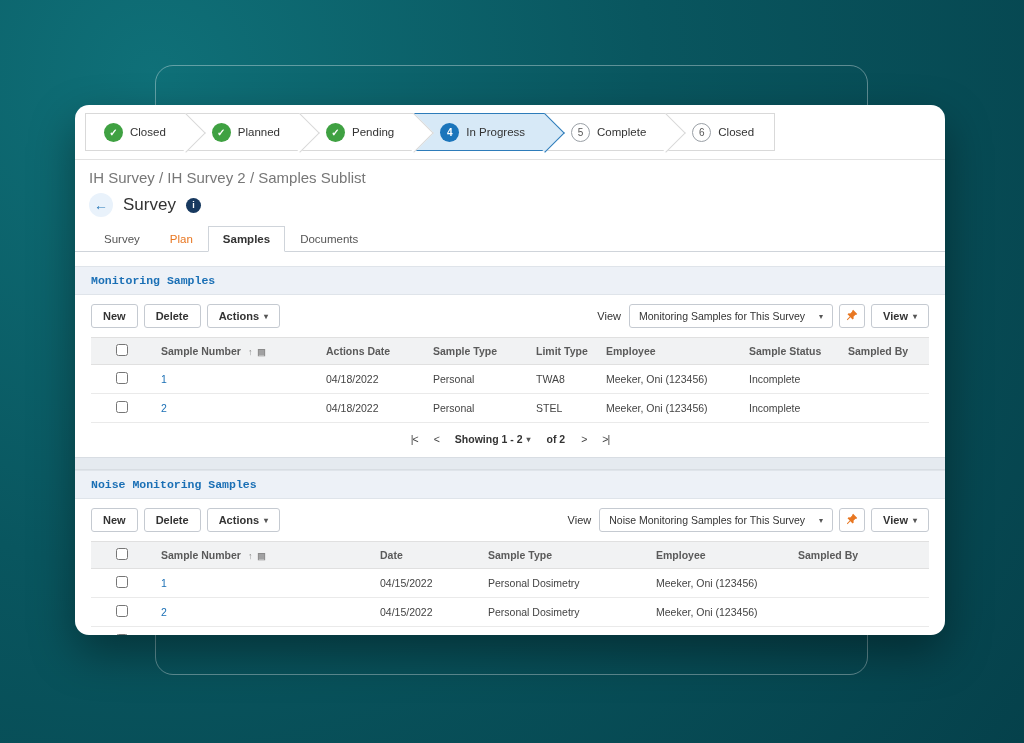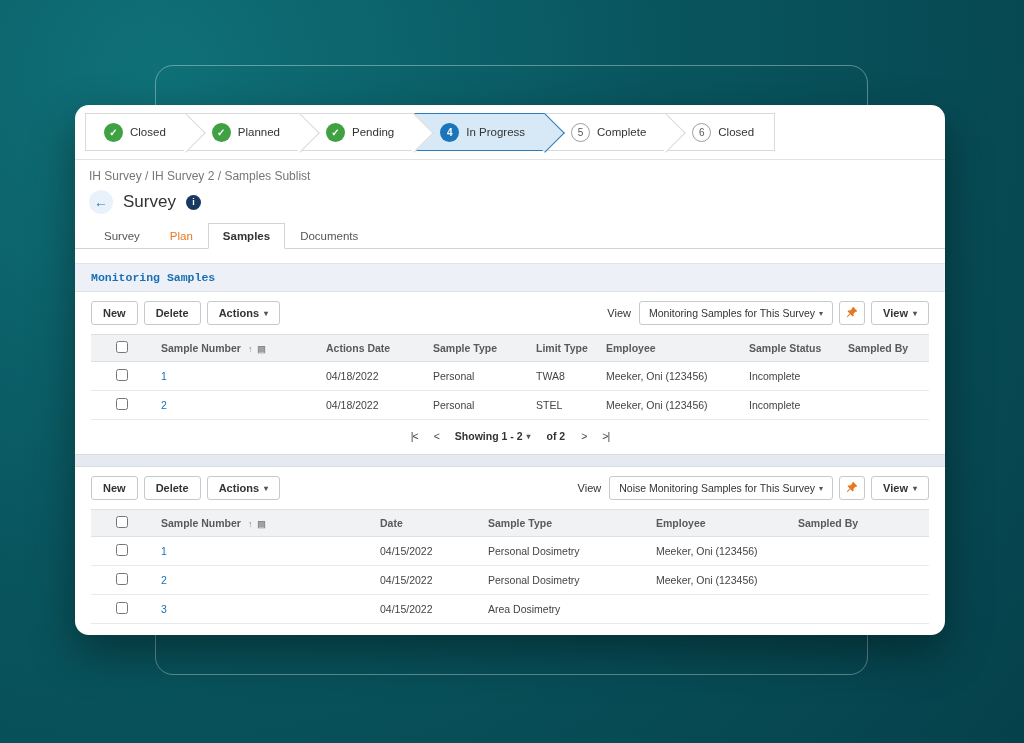--- a/index.html
+++ b/index.html
@@ -41,21 +41,21 @@
   .step.active::after { background:#d7e9f7; border-color:#2d7cba; }
   .stc {
     width:19px; height:19px; border-radius:50%; flex:0 0 auto;
     display:flex; align-items:center; justify-content:center; font-size:10px;
   }
   .stc.done-ic { background:#3fa142; color:#fff; font-weight:bold; }
   .stc.num-active { background:#1b75bb; color:#fff; font-weight:bold; }
   .stc.num-todo { background:#fff; border:1px solid #9aa0a6; color:#555; }
 
   
-  .breadcrumb { padding:9px 14px 2px; font-size:12px; color:#777; }
+  .breadcrumb { padding:9px 14px 2px; font-size:15px; color:#777; }
   .title-row { display:flex; align-items:center; gap:10px; padding:5px 14px 9px; }
   .back-btn {
     width:24px; height:24px; border-radius:50%; background:#e9f2fb; border:none;
     color:#2a79b8; font-size:14px; line-height:22px; cursor:pointer;
     display:flex; align-items:center; justify-content:center;
   }
   .page-title { font-size:17px; color:#333; font-weight:500; }
   .info-icon {
     width:15px; height:15px; border-radius:50%; background:#17395f; color:#fff;
     font-size:9px; font-weight:bold; display:flex; align-items:center; justify-content:center;
@@ -85,21 +85,21 @@
     background:#fff; border:1px solid #c5cad1; border-radius:3px;
     padding:5px 11px; font-size:11px; color:#333; cursor:pointer;
     font-family:"Liberation Sans", sans-serif; display:inline-flex; align-items:center; gap:5px;font-weight:bold;
   }
   .caret { font-size:8px; color:#555; }
   .toolbar-right { margin-left:auto; display:flex; align-items:center; gap:6px; }
   .view-label { font-size:11px; color:#333; margin-right:2px; }
   .select {
     border:1px solid #c5cad1; border-radius:3px; background:#fff;
     padding:5px 9px; font-size:10.5px; color:#333; cursor:pointer;
-    display:inline-flex; align-items:center; gap:4px;
+    display:inline-flex; align-items:center; gap:14px;
   }
   .icon-btn {
     width:26px; height:24px; background:#fff; border:1px solid #c5cad1; border-radius:3px;
     display:inline-flex; align-items:center; justify-content:center; cursor:pointer;
   }
 
   
   table { border-collapse:collapse; margin:0 16px; width:838px; table-layout:fixed; font-size:10.5px; }
   thead th {
     background:#f1f2f3; color:#5a5a5a; font-weight:600; text-align:left;
@@ -265,20 +265,21 @@
       <span>Showing 1 - 2</span>
       <span class="caret">▾</span>
     </span>
     <span class="pg-of">of 2</span>
     <span class="pg-btn">&gt;</span>
     <span class="pg-btn">&gt;|</span>
   </div>
 
   <div class="section-gap"></div>
 
+  <div class="section-header">Noise Monitoring Samples</div>
 
   <div class="toolbar">
     <button class="btn">New</button>
     <button class="btn">Delete</button>
     <button class="btn">
       <span>Actions</span>
       <span class="caret">▾</span>
     </button>
     <div class="toolbar-right">
       <span class="view-label">View</span>

